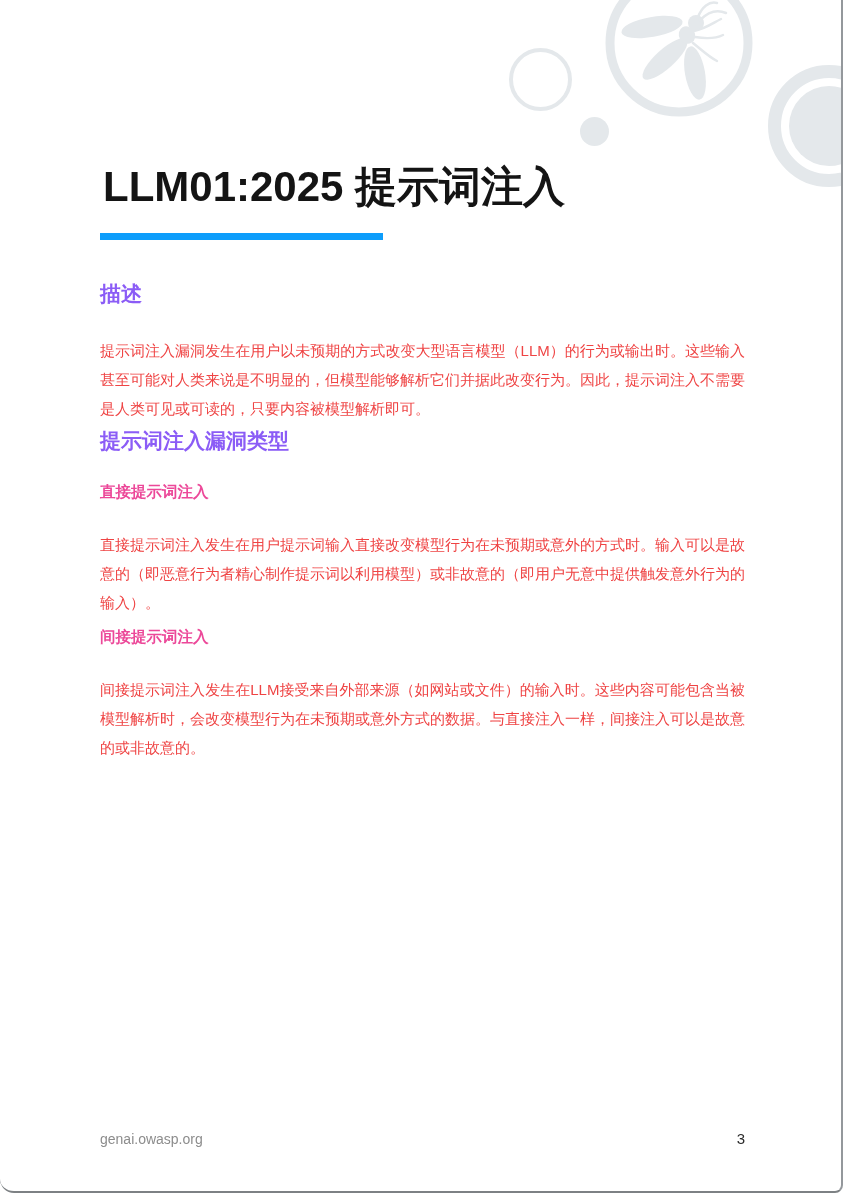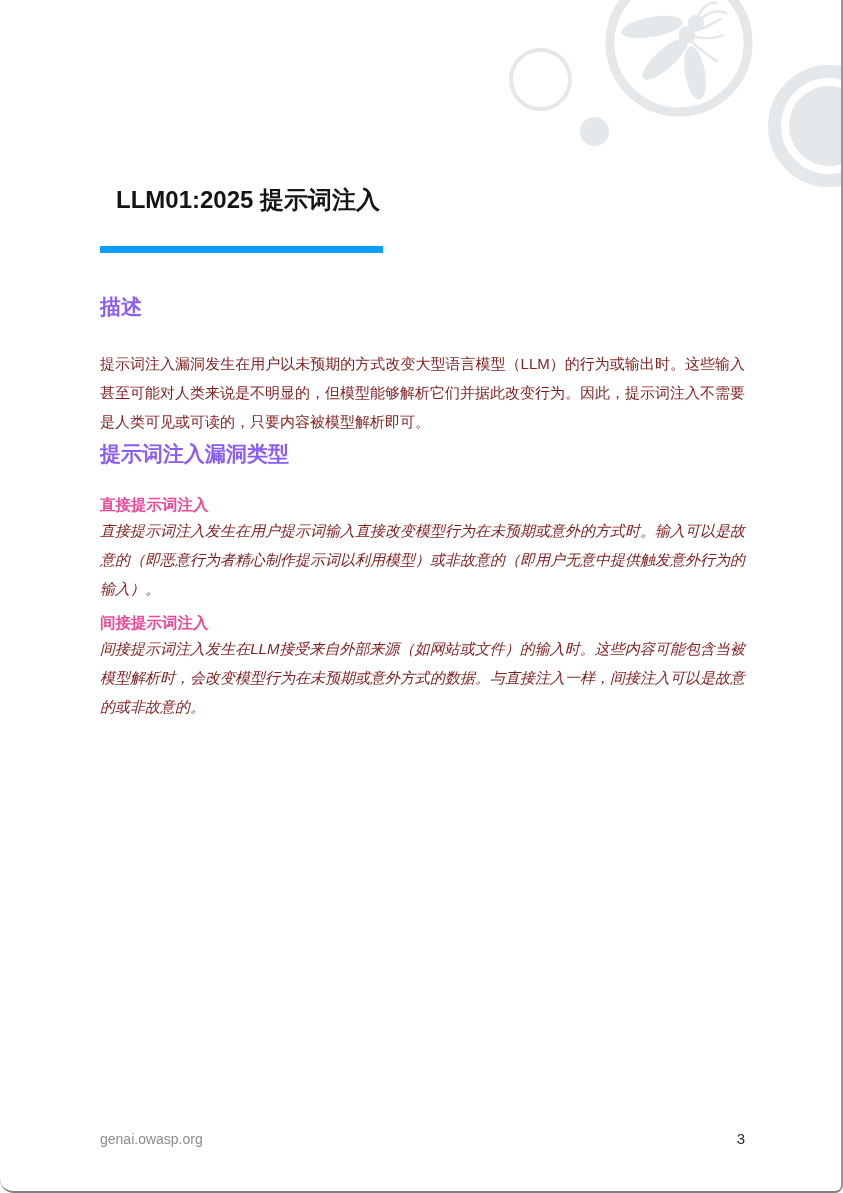--- a/index.html
+++ b/index.html
@@ -34,43 +34,43 @@
     position:absolute;left:789px;top:86px;width:80px;height:80px;
     background:#e4e8eb;border-radius:50%;
   }
   
   .content{
     position:absolute;left:100px;top:0;width:645px;
     padding-top:164px;
     color:#1f1f1f;
   }
   h1{
-    margin:16px;font-size:24px;line-height:40px;font-weight:700;color:#141414;
+    margin:3px;font-size:42px;line-height:40px;font-weight:700;color:#141414;
     letter-spacing:0;
   }
   .title-bar{
     margin-top:26px;width:283px;height:7px;background:#0d9dfb;
   }
   h2{
     margin:0;font-size:21px;line-height:28px;font-weight:700;color:#8b5cf6;
   }
   .h2-desc{margin-top:40px;}
   .h2-types{margin-top:4px;}
   h3{
     margin:0;font-size:15.5px;line-height:22px;font-weight:700;color:#ec4899;
   }
   .h3-direct{margin-top:26px;}
   .h3-indirect{margin-top:9px;}
   p{
-    margin:0;font-size:15px;line-height:29px;color:#7f1d1d;
+    margin:0;font-size:15px;line-height:29px;color:#ef4444;
     text-align:justify;
   }
   .p-first{margin-top:28px;}
   .p-follow{margin-top:16px;}
-  .p-after-h3{font-style:italic;}
+  .p-after-h3{margin-top:27px;}
   
   .footer{
     position:absolute;left:100px;top:1130px;width:645px;
     display:flex;justify-content:space-between;align-items:baseline;
   }
   .footer-site{font-size:14px;color:#8c8c8c;text-decoration:none;}
   .footer-page{font-size:15px;color:#2b2b2b;}
 </style>
 </head>
 <body>

